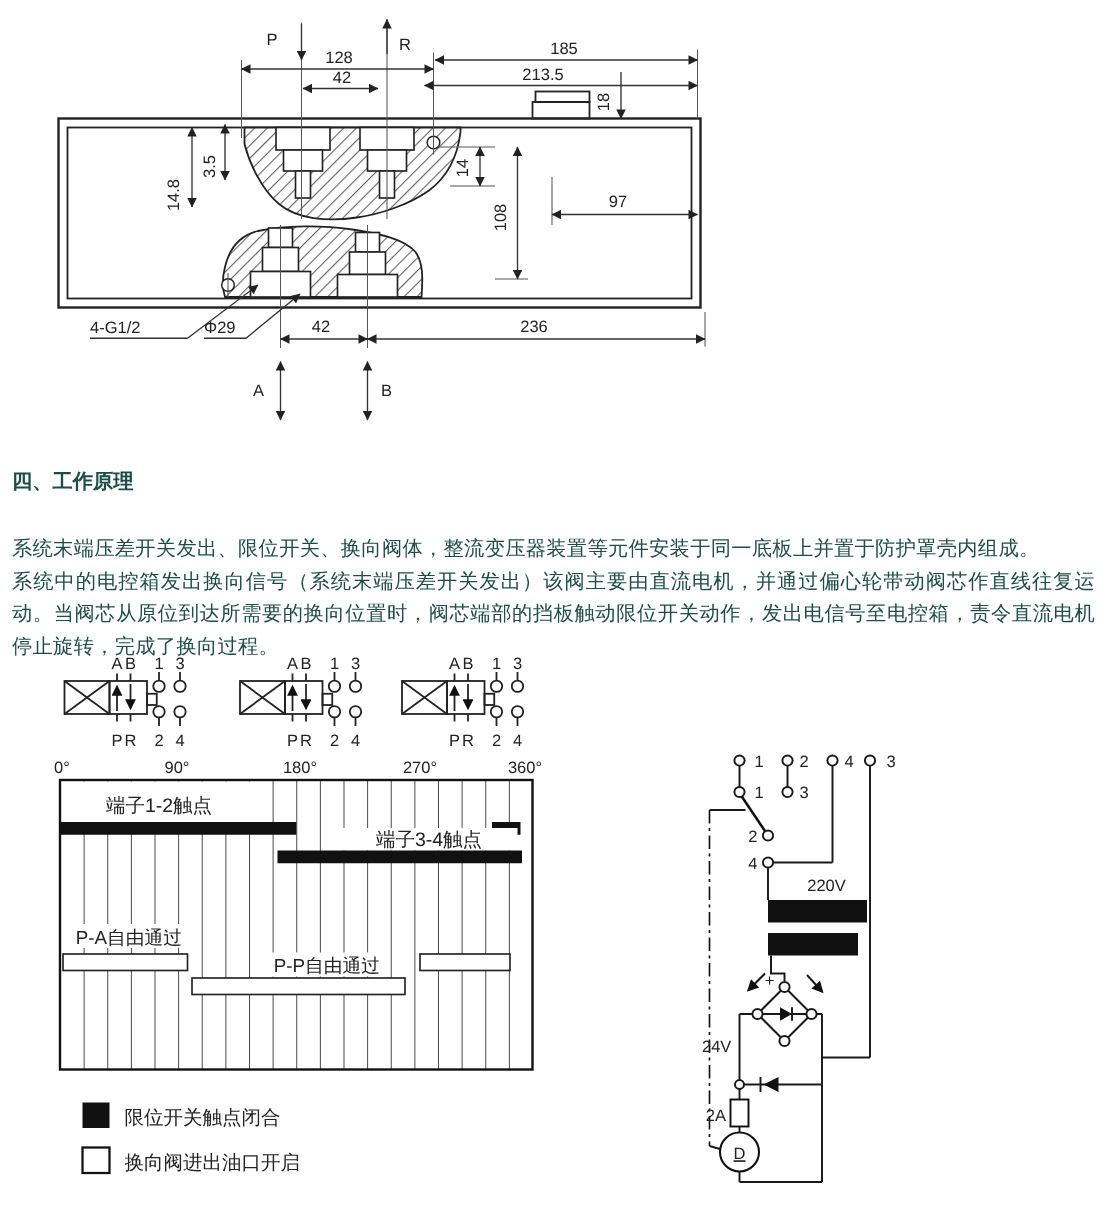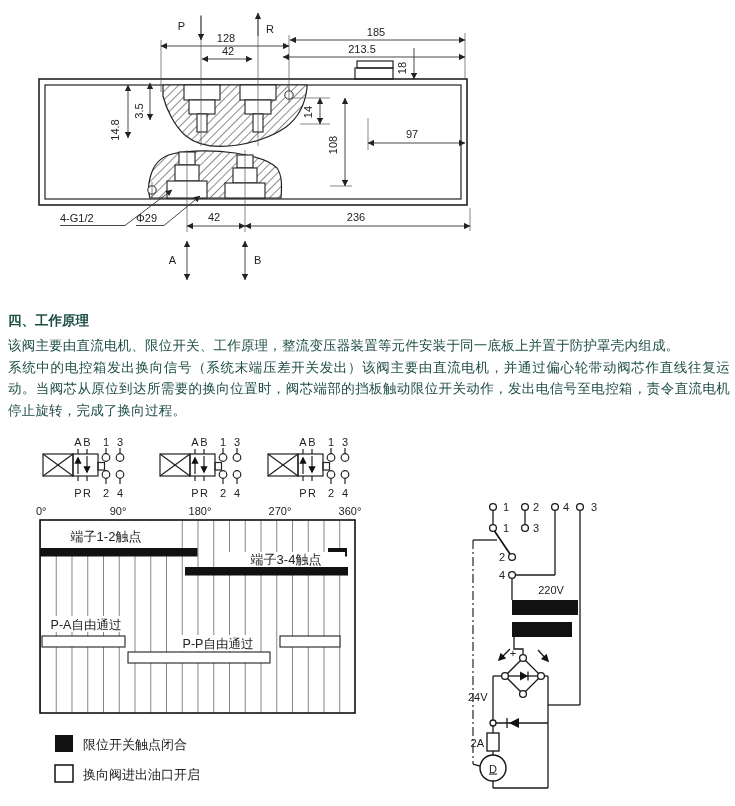--- a/index.html
+++ b/index.html
@@ -10,21 +10,21 @@
   .ln2{stroke:#222;stroke-width:1.6;fill:none;}
   .thin{stroke:#555;stroke-width:0.7;fill:none;}
   .dim{stroke:#333;stroke-width:0.9;fill:none;}
   .num{font-size:11px;}
   .cjk{font-size:13px;}
   .cjk2{font-size:12.5px;}
   .wire{stroke:#1a1a1a;stroke-width:1.3;fill:none;}
   .blk{fill:#111;stroke:none;}
   .wht{fill:#fff;stroke:#222;stroke-width:1.1;}
   #principle{position:absolute;left:8px;top:312px;width:722px;color:#1d4d44;}
-  #principle h3{margin:0 0 5px 0;font-size:13.5px;font-weight:bold;color:#1d4d44;}
+  #principle h3{margin:0 0 25px 0;font-size:13.5px;font-weight:bold;color:#1d4d44;}
   #principle p{margin:0;font-size:13.5px;line-height:21.5px;letter-spacing:0.2px;text-align:justify;}
 </style>
 </head>
 <body>
 
 <svg id="drawing-svg" style="left:0;top:0;" width="500" height="300" viewBox="0 0 500 300">
   <defs>
     <marker id="arrD" viewBox="0 0 10 10" refX="9.5" refY="5" markerWidth="9" markerHeight="7" orient="auto-start-reverse">
       <path d="M0,0 L10,5 L0,10 z" fill="#222"></path>
     </marker>
@@ -136,21 +136,21 @@
 
     <text class="num" x="176" y="264" text-anchor="end">A</text>
     <line class="dim" x1="187" y1="241" x2="187" y2="280" marker-start="url(#arrD)" marker-end="url(#arrD)"></line>
     <text class="num" x="254" y="264" text-anchor="start">B</text>
     <line class="dim" x1="245" y1="241" x2="245" y2="280" marker-start="url(#arrD)" marker-end="url(#arrD)"></line>
   </g>
 </svg>
 
 <div id="principle">
   <h3>四、工作原理</h3>
-  <p>该阀主要由直流电机、限位开关、工作原理，整流变压器装置等元件安装于同一底板上并置于防护罩壳内组成。</p>
+  <p>系统末端压差开关发出、限位开关、换向阀体，整流变压器装置等元件安装于同一底板上并置于防护罩壳内组成。</p>
   <p>系统中的电控箱发出换向信号（系统末端压差开关发出）该阀主要由直流电机，并通过偏心轮带动阀芯作直线往复运动。当阀芯从原位到达所需要的换向位置时，阀芯端部的挡板触动限位开关动作，发出电信号至电控箱，责令直流电机停止旋转，完成了换向过程。</p>
 </div>
 
 <svg id="valve-chart-svg" style="left:28px;top:428px;" width="350" height="378" viewBox="28 428 350 378">
   <defs>
     <marker id="arrV" viewBox="0 0 10 10" refX="8" refY="5" markerWidth="7" markerHeight="6" orient="auto">
       <path d="M0,0 L10,5 L0,10 z" fill="#111"></path>
     </marker>
     <pattern id="stripes" patternUnits="userSpaceOnUse" x="40" y="520" width="15.75" height="10">
       <line x1="0" y1="0" x2="0" y2="10" stroke="#222" stroke-width="1.1"></line>

